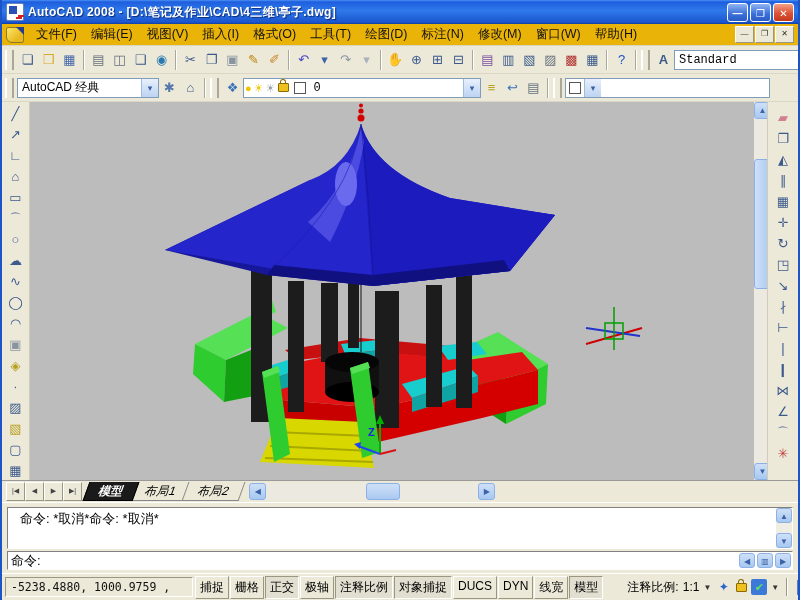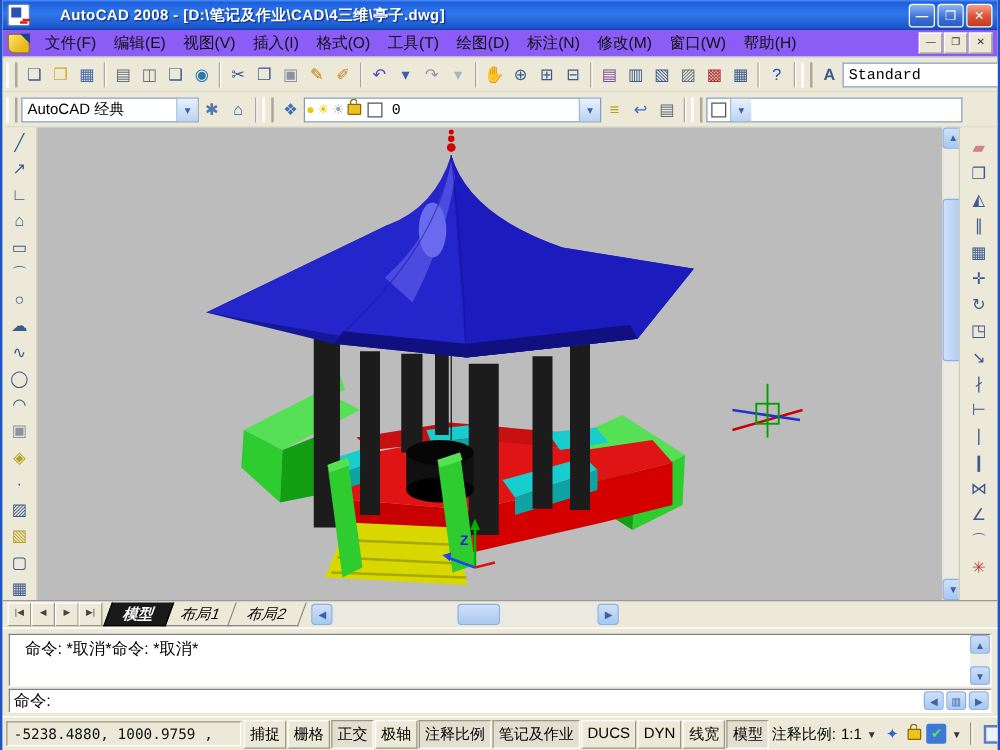--- a/index.html
+++ b/index.html
@@ -3,26 +3,26 @@
 <meta charset="utf-8">
 <style>
   html,body{margin:0;padding:0;}
   body{width:800px;height:600px;overflow:hidden;font-family:"Liberation Sans","DejaVu Sans",sans-serif;background:#ECE9D8;}
   .window{position:relative;width:800px;height:600px;overflow:hidden;border-left:2px solid #1c54c8;border-right:2px solid #1c54c8;box-sizing:border-box;}
   
   .titlebar{position:absolute;left:0;top:0;width:100%;height:24px;background:linear-gradient(180deg,#4a90f4 0%,#1e5ede 8%,#2f79ea 45%,#1b56cf 92%,#123f9e 100%);display:flex;align-items:center;padding:0 4px;box-sizing:border-box;}
   .appicon{width:16px;height:16px;background:#fff;border:1px solid #6a86b8;border-radius:2px;position:relative;margin-right:4px;flex:none;}
   .appicon:before{content:"";position:absolute;left:2px;top:2px;width:8px;height:8px;background:#2a50b8;}
   .appicon:after{content:"";position:absolute;right:1px;bottom:1px;width:6px;height:2px;background:#d42020;box-shadow:2px -2px 0 -0px #d42020,-0px 0 0 0 #d42020;}
-  .title{color:#fff;font-weight:bold;font-size:12px;letter-spacing:.3px;text-shadow:1px 1px 1px #0a2a77;white-space:nowrap;overflow:hidden;flex:1;margin-left:20px;}
+  .title{color:#fff;font-weight:bold;font-size:12px;letter-spacing:.3px;text-shadow:1px 1px 1px #0a2a77;white-space:nowrap;overflow:hidden;flex:1;}
   .winbtns{display:flex;gap:2px;flex:none;}
   .wbtn{width:21px;height:19px;border-radius:3px;color:#fff;font-size:10px;line-height:19px;text-align:center;font-weight:bold;border:1px solid #fff;box-sizing:border-box;background:linear-gradient(180deg,#8fb3f2,#3a6fd8 60%,#2a5cc4);}
   .wbtn.close{background:linear-gradient(180deg,#f2a188,#dd5236 55%,#c23a1e);}
   
-  .menubar{position:absolute;left:0;top:24px;width:100%;height:22px;background:#8b5cf6;border-bottom:1px solid #d8d4c4;display:flex;align-items:center;padding:0 2px;box-sizing:border-box;}
+  .menubar{position:absolute;left:0;top:24px;width:100%;height:22px;background:#eab308;border-bottom:1px solid #d8d4c4;display:flex;align-items:center;padding:0 2px;box-sizing:border-box;}
   .dwgicon{width:16px;height:14px;background:linear-gradient(135deg,#ffe766 0%,#e8b820 70%);border:1px solid #8a7a20;border-radius:2px 2px 2px 6px;margin:0 5px 0 2px;position:relative;flex:none;}
   .dwgicon:before{content:"";position:absolute;right:-1px;top:-1px;border:4px solid transparent;border-top-color:#23408e;border-right-color:#23408e;}
   .menuitems{display:flex;flex:1;}
   .menu-item{padding:2px 7px;font-size:12.5px;color:#111;white-space:nowrap;}
   .docbtns{display:flex;gap:1px;margin-right:2px;}
   .docbtn{width:17px;height:15px;background:#ECE9D8;border:1px solid;border-color:#fff #9a9782 #9a9782 #fff;font-size:8px;line-height:14px;text-align:center;color:#333;}
   
   .tbrow{position:absolute;left:0;width:100%;height:28px;background:#ECE9D8;display:flex;align-items:center;padding:0 2px;box-sizing:border-box;border-bottom:1px solid #dbd7c6;}
   .row1{top:46px;} .row2{top:74px;}
   .grip{width:5px;height:20px;border-left:2px solid #fff;border-right:2px solid #aca899;margin:0 3px 0 1px;flex:none;}
@@ -67,21 +67,21 @@
   .cmdvscroll .sbtn{width:16px;height:15px;}
   .cmdprompt{position:relative;margin-top:2px;width:100%;height:19px;background:#fff;border:1px solid;border-color:#808080 #fff #fff #808080;box-sizing:border-box;font-size:13px;line-height:17px;padding-left:3px;}
   .cmdhscroll{position:absolute;right:1px;top:1px;display:flex;height:15px;}
   .cmdhscroll .sbtn{height:15px;width:16px;margin-left:2px;}
   
   .statusbar{position:absolute;left:0;top:573px;width:100%;height:27px;background:#ECE9D8;border-top:1px solid #fff;display:flex;align-items:center;padding:0 3px;box-sizing:border-box;gap:2px;}
   .coords{width:188px;height:20px;border:1px solid;border-color:#9a9782 #fff #fff #9a9782;font-family:"DejaVu Sans Mono","Liberation Mono",monospace;font-size:11.5px;line-height:19px;padding-left:5px;box-sizing:border-box;color:#111;flex:none;}
   .toggles{display:flex;gap:1px;flex:none;}
   .toggle{font-size:12px;padding:2px 4px;border:1px solid;border-color:#fff #9a9782 #9a9782 #fff;background:#ECE9D8;white-space:nowrap;}
   .toggle.on{border-color:#9a9782 #fff #fff #9a9782;background:#e2ded0;}
-  .annolabel{font-size:12px;margin-left:0;white-space:nowrap;}
+  .annolabel{font-size:12px;margin-left:22px;white-space:nowrap;}
   .annoval{font-size:12px;margin-left:2px;}
   .dd{font-size:8px;color:#333;margin:0 2px;}
   .sic{width:17px;height:17px;text-align:center;line-height:17px;font-size:12px;flex:none;}
   .anno-vis{color:#2a66cc;}
   .autoscale{background:#3c78d8;color:#5fe05f;border-radius:2px;font-size:11px;width:16px;height:16px;line-height:16px;}
   .cleanscreen{width:15px;height:15px;border:2px solid #5a7ec0;background:#eef3fb;box-sizing:border-box;margin-left:4px;flex:none;}
   .sb-sep{width:0;height:18px;border-left:1px solid #9a9782;border-right:1px solid #fff;margin:0 3px;flex:none;}
 </style>
 </head>
 <body>
@@ -392,21 +392,21 @@
   </div>
 
   <div class="statusbar">
     <div class="coords">-5238.4880, 1000.9759 , 0.0000</div>
     <div class="toggles">
         <span class="toggle">捕捉</span>
         <span class="toggle">栅格</span>
         <span class="toggle on">正交</span>
         <span class="toggle">极轴</span>
         <span class="toggle on">注释比例</span>
-        <span class="toggle on">笔记及作业</span>
+        <span class="toggle on">对象捕捉</span>
         <span class="toggle">DUCS</span>
         <span class="toggle">DYN</span>
         <span class="toggle">线宽</span>
         <span class="toggle on">模型</span>
       </div>
     <span class="annolabel">注释比例:</span>
     <span class="annoval">1:1</span>
     <span class="dd">▼</span>
     <span class="sic anno-vis">✦</span>
     <span class="mini-lock"></span>

